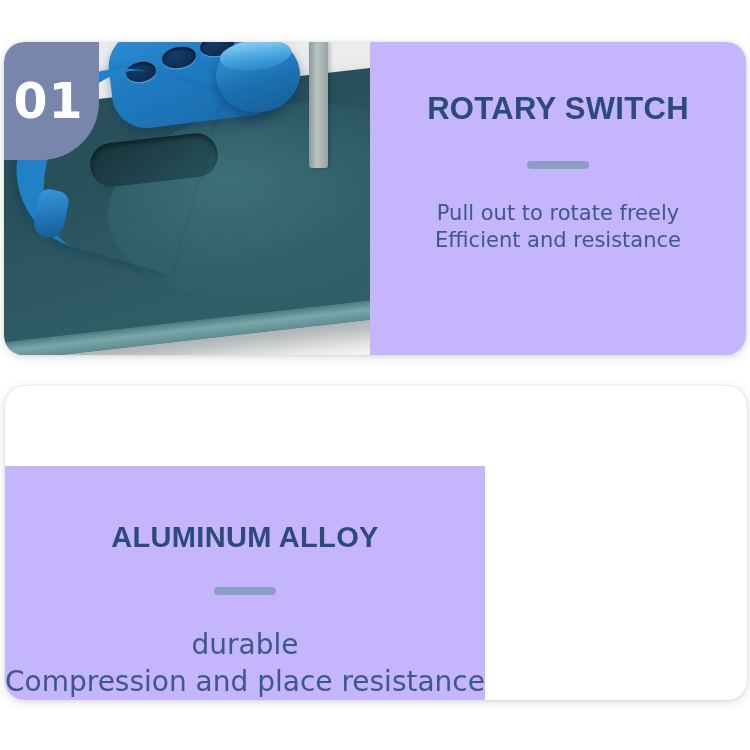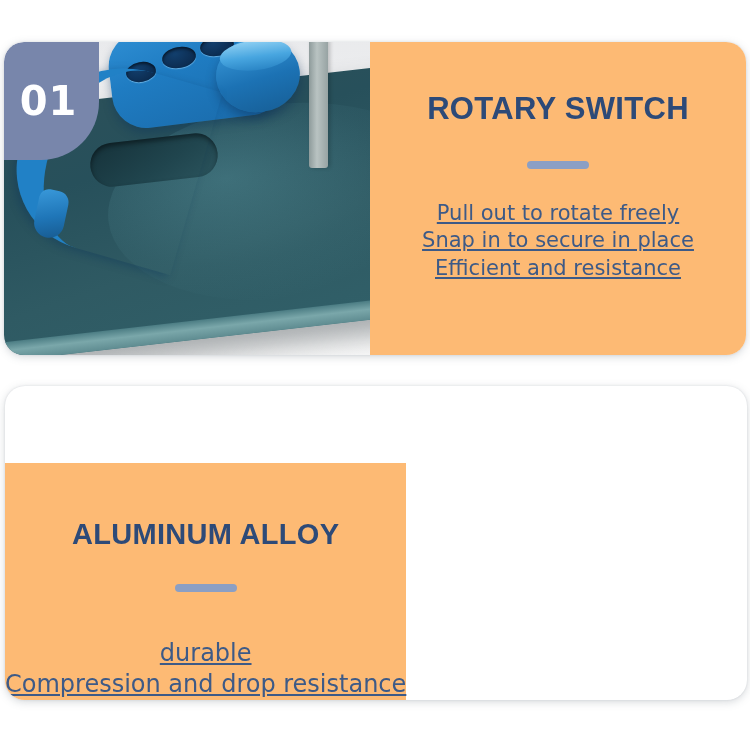--- a/index.html
+++ b/index.html
@@ -36,21 +36,21 @@
 
   .media {
     position: relative;
     overflow: hidden;
     flex: 0 0 auto;
     background: #f2f3f4;
   }
   .copy {
     position: relative;
     flex: 1 1 auto;
-    background: #fdba74;
+    background: #c4b5fd;
     display: flex;
     flex-direction: column;
     align-items: center;
     justify-content: flex-start;
   }
 
   #card-1 .media { width: 366px; }
   #card-2 .media { width: 363px; }
 
   
@@ -75,29 +75,29 @@
   #card-2 .divider { margin-top: 33px; }
 
   .body-text {
     color: #3d5a87;
     text-align: center;
     font-family: "DejaVu Sans", sans-serif;
     line-height: 1.30;
     white-space: nowrap;
   }
   #card-1 .body-text { font-size: 21px; margin-top: 31px; }
-  #card-2 .body-text { font-size: 24px; margin-top: 46px; }
-  .body-text .line { display: block; text-decoration: underline; }
+  #card-2 .body-text { font-size: 28px; margin-top: 32px; }
+  .body-text .line { display: block; }
 
   
   .badge {
     position: absolute;
     background: #7886ab;
     color: #ffffff;
-    font-size: 40px;
+    font-size: 49px;
     font-weight: bold;
     font-family: "DejaVu Sans", sans-serif;
     display: flex;
     align-items: center;
     justify-content: center;
     z-index: 6;
     letter-spacing: 1px;
   }
   #badge-01 {
     left: 0; top: 0;
@@ -350,34 +350,33 @@
       </div>
 
       <div class="badge" id="badge-01">01</div>
     </div>
 
     <div class="copy">
       <div class="title">ROTARY SWITCH</div>
       <div class="divider"></div>
       <div class="body-text">
         <span class="line">Pull out to rotate freely</span>
-        <span class="line">Snap in to secure in place</span>
         <span class="line">Efficient and resistance</span>
       </div>
     </div>
   </div>
 
   <div class="card" id="card-2">
 
     <div class="copy">
       <div class="title">ALUMINUM ALLOY</div>
       <div class="divider"></div>
       <div class="body-text">
         <span class="line">durable</span>
-        <span class="line">Compression and drop resistance</span>
+        <span class="line">Compression and place resistance</span>
       </div>
     </div>
 
     <div class="media">
       <div class="photo2">
         <div class="p2-desk"></div>
         <div class="p2-panel"></div>
         <div class="p2-panel-shadow"></div>
         <div class="p2-plate">
           <div class="p2-plate-edge"></div>

